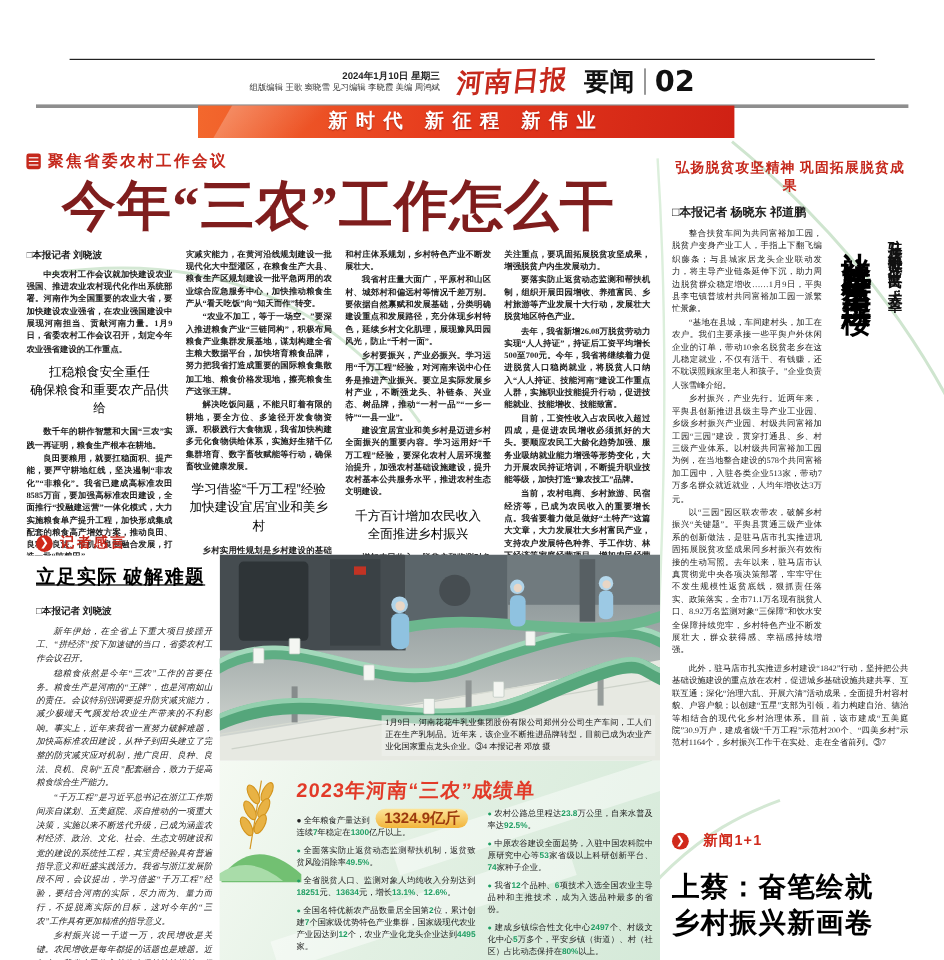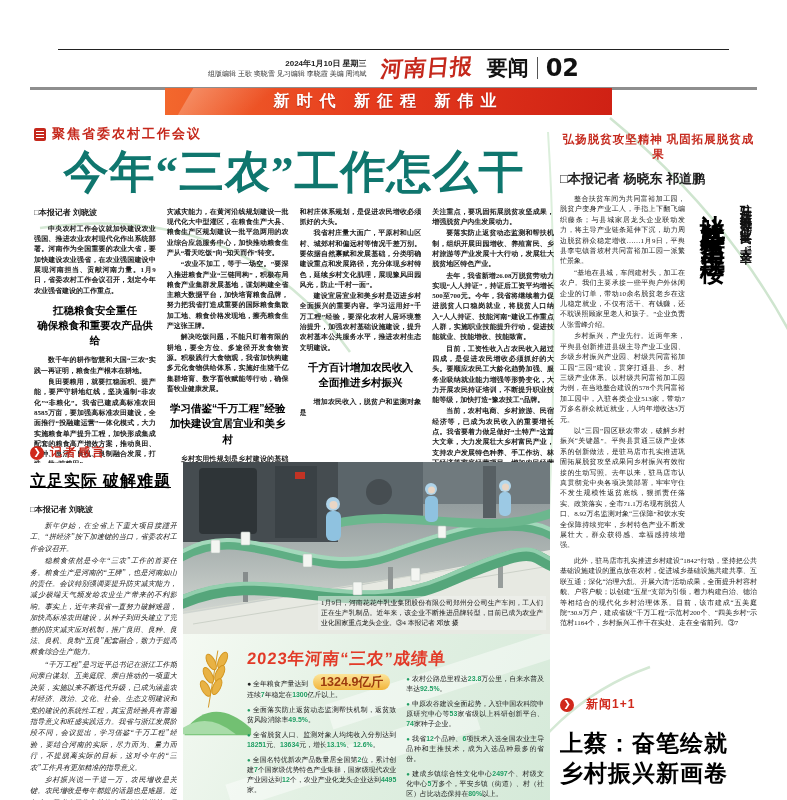--- a/index.html
+++ b/index.html
@@ -31,29 +31,29 @@
 
   
   .tagrow{display:flex;align-items:center;gap:6px;}
   .seal{width:12px;height:13px;background:#c5281c;border-radius:2px;position:relative;}
   .seal:before{content:"";position:absolute;left:2px;right:2px;top:3px;height:1.5px;background:#fff;box-shadow:0 3px 0 #fff,0 6px 0 #fff;}
   .tagtext{color:#c5281c;font-weight:900;font-size:13px;letter-spacing:2px;}
   .arrow-circle{width:14px;height:14px;border-radius:50%;background:#d0291b;color:#fff;font-size:9px;font-weight:bold;
     display:inline-flex;align-items:center;justify-content:center;line-height:1;}
 
   
-  .left-article{position:absolute;top:103px;left:34px;width:520px;}
-  .main-headline{font-family:"Liberation Serif","DejaVu Serif",serif;font-weight:900;font-size:45px;color:#0f766e;
+  .left-article{position:absolute;top:103px;left:22px;width:520px;}
+  .main-headline{font-family:"Liberation Serif","DejaVu Serif",serif;font-weight:900;font-size:45px;color:#7f1d1d;
     text-align:center;letter-spacing:1px;margin:4px 0 8px;line-height:1.15;}
   .cols{display:flex;gap:11px;height:256px;overflow:hidden;}
   .col{width:122px;overflow:hidden;}
   .byline{font-size:8px;font-weight:bold;color:#222;margin:0 0 6px;}
   .bp{font-size:7px;line-height:10.3px;text-align:justify;text-indent:2em;margin:0 0 1px;color:#222;
     font-family:"Liberation Serif","DejaVu Serif",serif;font-weight:bold;}
-  .colhead{font-size:10.5px;font-weight:700;text-align:center;line-height:1.45;margin:7px 0;color:#000;}
+  .colhead{font-size:10.5px;font-weight:400;text-align:center;line-height:1.45;margin:7px 0;color:#000;}
 
   
   .reporter-note{position:absolute;top:422px;left:30px;width:147px;height:372px;overflow:hidden;}
   .note-tag{color:#c5281c;font-weight:900;font-size:12px;letter-spacing:2px;}
   .note-headline{font-family:"Liberation Serif","DejaVu Serif",serif;font-weight:900;font-size:16px;
     letter-spacing:1px;margin:10px 0 12px;color:#000;text-decoration:underline;}
   .note-p{font-size:7.2px;line-height:11.4px;text-align:justify;text-indent:2em;margin:0 0 1px;color:#222;
     font-style:italic;font-family:"Liberation Serif","DejaVu Serif",serif;}
 
   
@@ -76,21 +76,21 @@
   .stat{font-size:6.9px;line-height:10px;text-align:justify;margin-bottom:5px;color:#222;}
   .stat .bullet{color:#1f9e63;font-size:6px;margin-right:2px;}
   .stat .num{color:#1f9e63;font-weight:bold;}
   .badge{display:inline-block;background:linear-gradient(#fce59a,#f2b43b);color:#9c3a0e;font-weight:900;
     font-size:12.5px;border-radius:9px;padding:0 7px;line-height:16px;margin-left:3px;}
   .sc-credit{position:absolute;right:10px;bottom:8px;font-size:7.5px;font-weight:bold;color:#222;}
 
   
   .right-col{position:absolute;top:110px;left:560px;width:197px;height:690px;}
   .right-tag{color:#c5281c;font-weight:900;font-size:11.5px;letter-spacing:1px;text-align:center;font-family:Liberation Serif, serif;}
-  .right-byline{font-size:13px;font-weight:bold;margin:8px 0 6px;color:#222;}
+  .right-byline{font-size:10px;font-weight:bold;margin:8px 0 6px;color:#222;}
   .right-flex{display:flex;height:356px;overflow:hidden;}
   .right-body{flex:1;overflow:hidden;}
   .rp{font-size:7px;line-height:10.4px;text-align:justify;text-indent:2em;margin:0 0 1px;color:#222;
     font-family:"Liberation Serif","DejaVu Serif",serif;}
   .v-head{writing-mode:vertical-rl;font-family:"Liberation Serif","DejaVu Serif",serif;font-weight:900;
     font-size:25px;letter-spacing:4px;color:#000;width:46px;text-align:start;margin-left:4px;line-height:46px;}
   .v-sub{writing-mode:vertical-rl;font-weight:900;font-size:12px;letter-spacing:3px;color:#111;width:22px;line-height:22px;}
   .right-full{margin-top:6px;height:128px;overflow:hidden;}
 
   
@@ -154,22 +154,23 @@
         <p class="bp" style="text-indent:0;">灾减灾能力，在黄河沿线规划建设一批现代化大中型灌区，在粮食生产大县、粮食生产区规划建设一批平急两用的农业综合应急服务中心，加快推动粮食生产从“看天吃饭”向“知天而作”转变。</p>
         <p class="bp">“农业不加工，等于一场空。”要深入推进粮食产业“三链同构”，积极布局粮食产业集群发展基地，谋划构建全省主粮大数据平台，加快培育粮食品牌，努力把我省打造成重要的国际粮食集散加工地、粮食价格发现地，擦亮粮食生产这张王牌。</p>
         <p class="bp">解决吃饭问题，不能只盯着有限的耕地，要全方位、多途径开发食物资源。积极践行大食物观，我省加快构建多元化食物供给体系，实施好生猪千亿集群培育、数字畜牧赋能等行动，确保畜牧业健康发展。</p>
         <div class="colhead">
           <span>学习借鉴“千万工程”经验</span><br>
           <span>加快建设宜居宜业和美乡村</span>
         </div>
         <p class="bp">乡村实用性规划是乡村建设的基础和前提。当前，全省已有2.4万个行政村形成了村庄规划初步成果。要科学把握不同类型村庄变迁趋势，完善县域、乡镇</p>
       </div>
       <div class="col">
-        <p class="bp" style="text-indent:0;">和村庄体系规划，是促进农民增收必须抓好的大头。</p>
+        <p class="bp" style="text-indent:0;">和村庄体系规划，乡村特色产业不断发展壮大。</p>
         <p class="bp">我省村庄量大面广，平原村和山区村、城郊村和偏远村等情况千差万别。要依据自然禀赋和发展基础，分类明确建设重点和发展路径，充分体现乡村特色，延续乡村文化肌理，展现豫风田园风光，防止“千村一面”。</p>
+        <p class="bp">乡村要振兴，产业必振兴。学习运用“千万工程”经验，对河南来说中心任务是推进产业振兴。要立足实际发展乡村产业，不断强龙头、补链条、兴业态、树品牌，推动“一村一品”“一乡一特”“一县一业”。</p>
         <p class="bp">建设宜居宜业和美乡村是迈进乡村全面振兴的重要内容。学习运用好“千万工程”经验，要深化农村人居环境整治提升，加强农村基础设施建设，提升农村基本公共服务水平，推进农村生态文明建设。</p>
         <div class="colhead">
           <span>千方百计增加农民收入</span><br>
           <span>全面推进乡村振兴</span>
         </div>
         <p class="bp">增加农民收入，脱贫户和监测对象是</p>
       </div>
       <div class="col">
         <p class="bp" style="text-indent:0;">关注重点，要巩固拓展脱贫攻坚成果，增强脱贫户内生发展动力。</p>
         <p class="bp">要落实防止返贫动态监测和帮扶机制，组织开展田园增收、养殖富民、乡村旅游等产业发展十大行动，发展壮大脱贫地区特色产业。</p>

